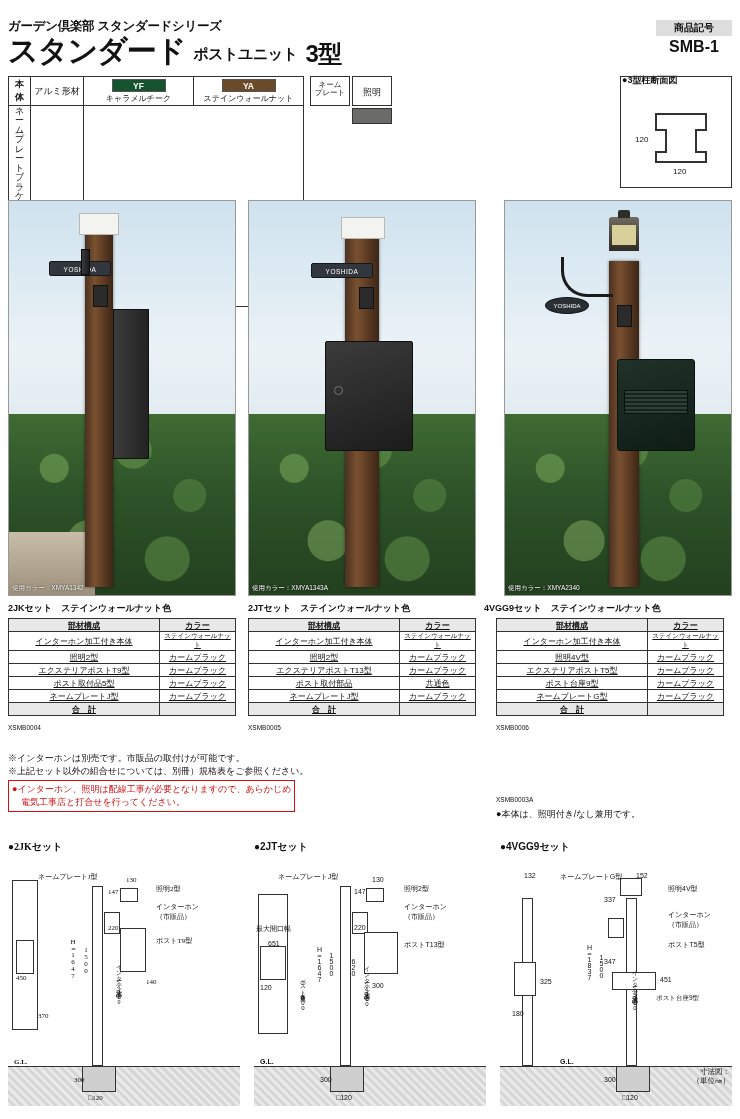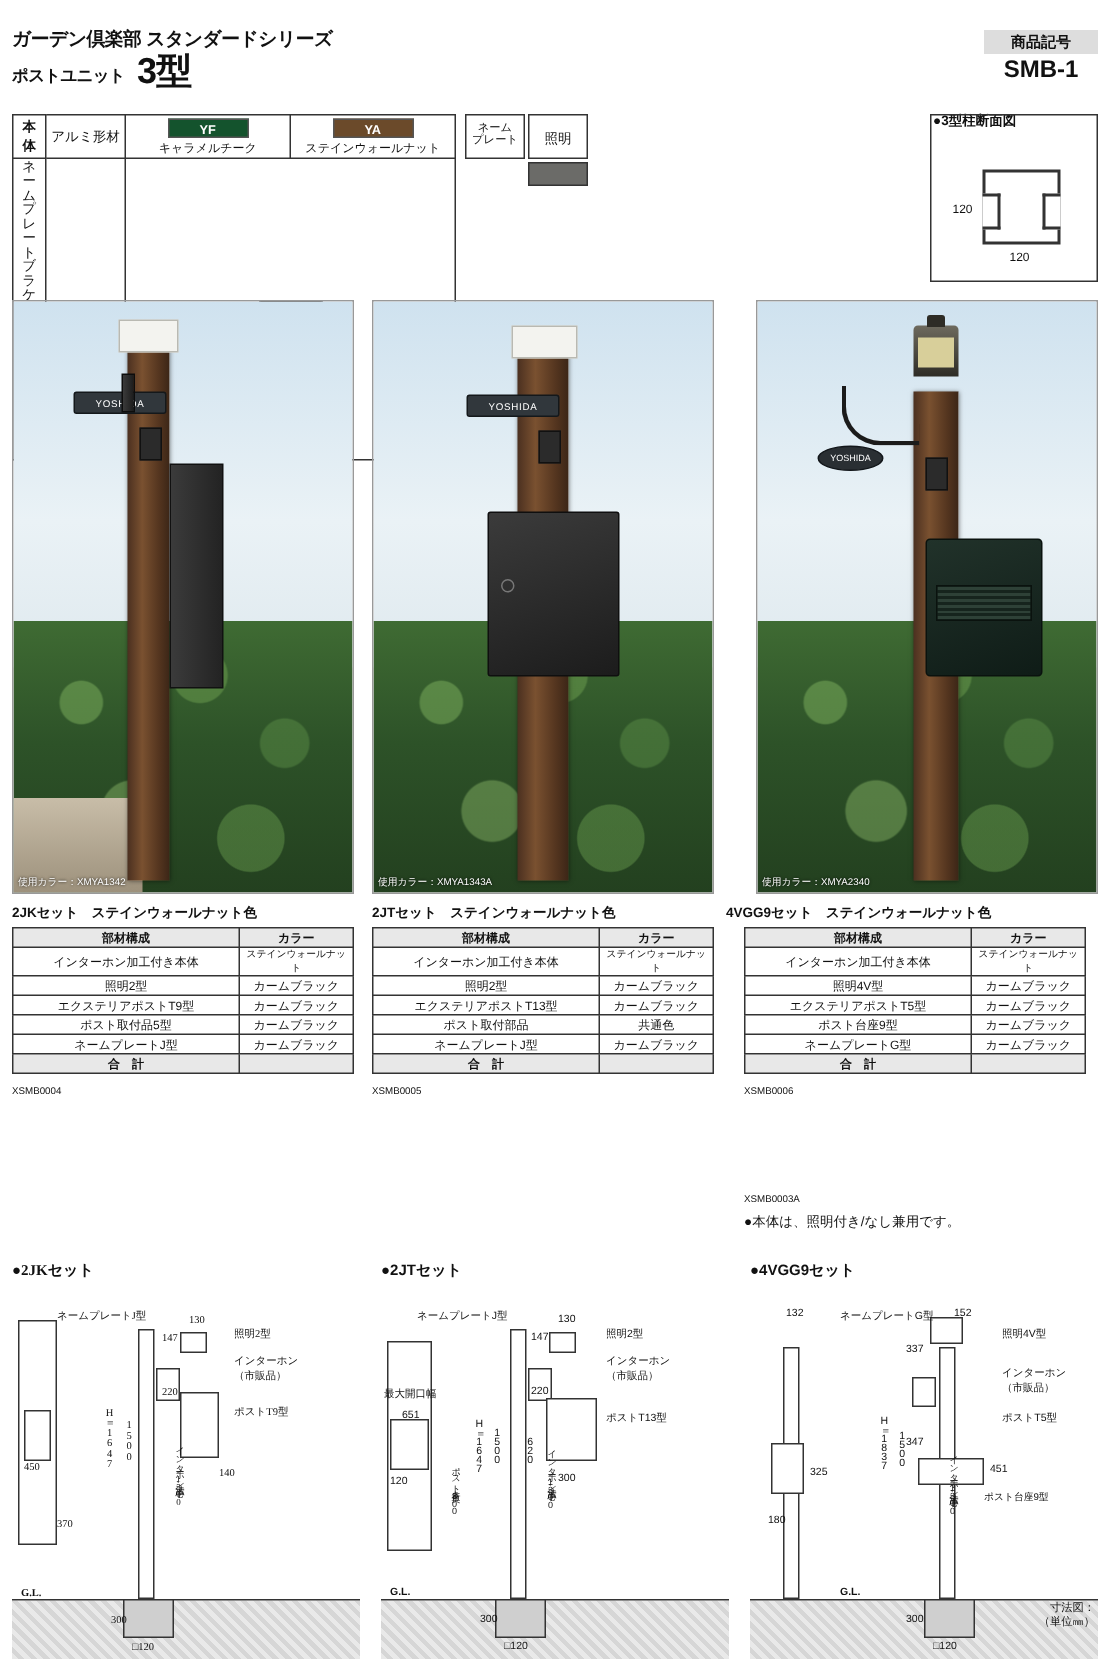--- a/index.html
+++ b/index.html
@@ -13,21 +13,21 @@
     overflow:hidden;
     font-size:10px;
   }
   .page { position:relative; width:740px; height:1119px; }
 
   
   .header { position:absolute; left:8px; top:18px; width:724px; height:62px; }
   .brandline { font-size:12.5px; font-weight:bold; letter-spacing:-0.3px; }
   .title-row { display:flex; align-items:flex-end; gap:8px; margin-top:1px; }
   .title-main { font-size:30px; font-weight:bold; letter-spacing:-1px; line-height:1; }
-  .title-sub { font-size:11px; font-weight:bold; letter-spacing:-0.5px; padding-bottom:2px; }
+  .title-sub { font-size:15px; font-weight:bold; letter-spacing:-0.5px; padding-bottom:2px; }
   .title-type { font-size:24px; font-weight:bold; letter-spacing:-0.5px; line-height:1; padding-bottom:0px; }
   .code-box { position:absolute; right:0; top:2px; text-align:center; }
   .code-label { font-size:10px; font-weight:bold; background:#ddd; padding:1px 18px; display:inline-block; }
   .code-val { font-size:16px; font-weight:bold; margin-top:2px; }
 
   
   .spec { position:absolute; left:8px; top:76px; width:296px; border-collapse:collapse; }
   .spec td, .spec th { border:1px solid #333; font-size:9px; text-align:center; padding:1px 2px; }
   .spec .hd { background:#e8e8e8; font-weight:bold; }
   .swatch { display:block; width:54px; height:13px; margin:1px auto 1px; border:1px solid #555; color:#fff; font-size:8.5px; font-weight:bold; line-height:13px; }
@@ -88,21 +88,21 @@
   .lamp-head:before { content:""; position:absolute; left:3px; top:8px; width:24px; height:20px; background:#d8cf9a; }
   .lamp-head:after { content:""; position:absolute; left:9px; top:-7px; width:12px; height:8px; background:#2e2c26; border-radius:2px 2px 0 0; }
   .bracket { position:absolute; width:52px; height:40px; border-left:3px solid #1b1b1b; border-bottom:3px solid #1b1b1b; border-radius:0 0 0 26px; }
   .oval-plate { position:absolute; width:44px; height:17px; border-radius:50%; background:#2a2f33; border:1px solid #12161a;
       color:#fff; font-size:6px; text-align:center; line-height:17px; }
   .photo-credit { position:absolute; left:3px; bottom:2px; font-size:6.5px; color:#fff; text-shadow:0 0 2px #000; }
 
   .photo-caption { position:absolute; font-size:9px; font-weight:bold; }
 
   
-  .comp { position:absolute; border-collapse:collapse; width:228px; }
+  .comp { position:absolute; border-collapse:collapse; width:228px;text-decoration:underline; }
   .comp td { border:1px solid #333; font-size:8px; text-align:center; padding:0px 1px; height:13px; }
   .comp .hd { background:#e8e8e8; font-weight:bold; }
   .comp .col2 { width:76px; }
   .xcode { position:absolute; font-size:6.5px; }
 
   
   .notes { position:absolute; left:8px; top:752px; width:470px; font-size:9px; line-height:1.45; }
   .note-red { color:#d10f13; }
   .red-box { border:1px solid #d10f13; padding:2px 3px; margin-top:2px; display:inline-block; }
 
@@ -128,20 +128,21 @@
   .scale-note { position:absolute; right:2px; bottom:26px; font-size:7.5px; text-align:right; line-height:1.3; }
 </style>
 </head>
 <body>
 
 <div class="page">
 
   <div class="header">
     <div class="brandline">ガーデン倶楽部 スタンダードシリーズ</div>
     <div class="title-row">
+      <div class="title-main">スタンダード</div>
       <div class="title-sub">ポストユニット</div>
       <div class="title-type">3型</div>
     </div>
     <div class="code-box">
       <div class="code-label">商品記号</div>
       <div class="code-val">SMB-1</div>
     </div>
   </div>
 
   <table class="spec">
@@ -319,20 +320,28 @@
           <td>カームブラック</td>
         </tr>
     <tr>
           <td class="hd">合　計</td>
           <td class="hd"></td>
         </tr>
   </tbody>
     </table>
   <div class="xcode" style="left:496px; top:724px;">XSMB0006</div>
 
+  <div class="notes">
+    <div>※インターホンは別売です。市販品の取付けが可能です。</div>
+    <div>※上記セット以外の組合せについては、別冊）規格表をご参照ください。</div>
+    <div class="red-box note-red">
+      <div>●インターホン、照明は配線工事が必要となりますので、あらかじめ</div>
+      <div>　電気工事店と打合せを行ってください。</div>
+    </div>
+  </div>
 
   <div class="xcode" style="left:496px; top:796px;">XSMB0003A</div>
   <div class="bodynote">●本体は、照明付き/なし兼用です。</div>
 
   <div class="dims">
 
     <div class="dimblock d1">
       <div class="dim-title">●2JKセット</div>
       <div class="dwg">
         <div class="soil"></div>

